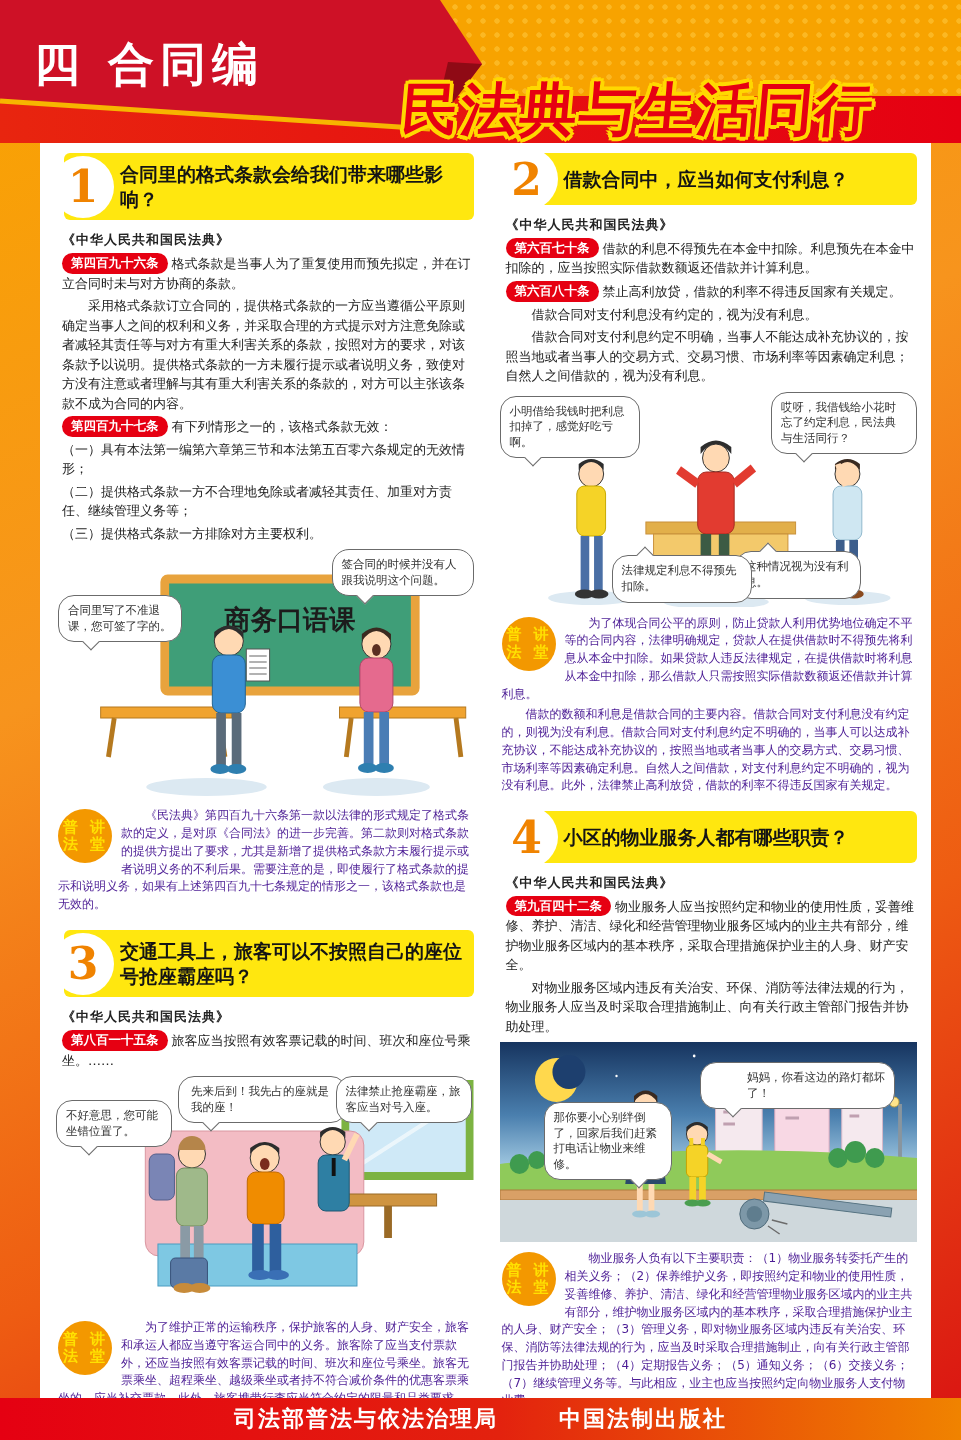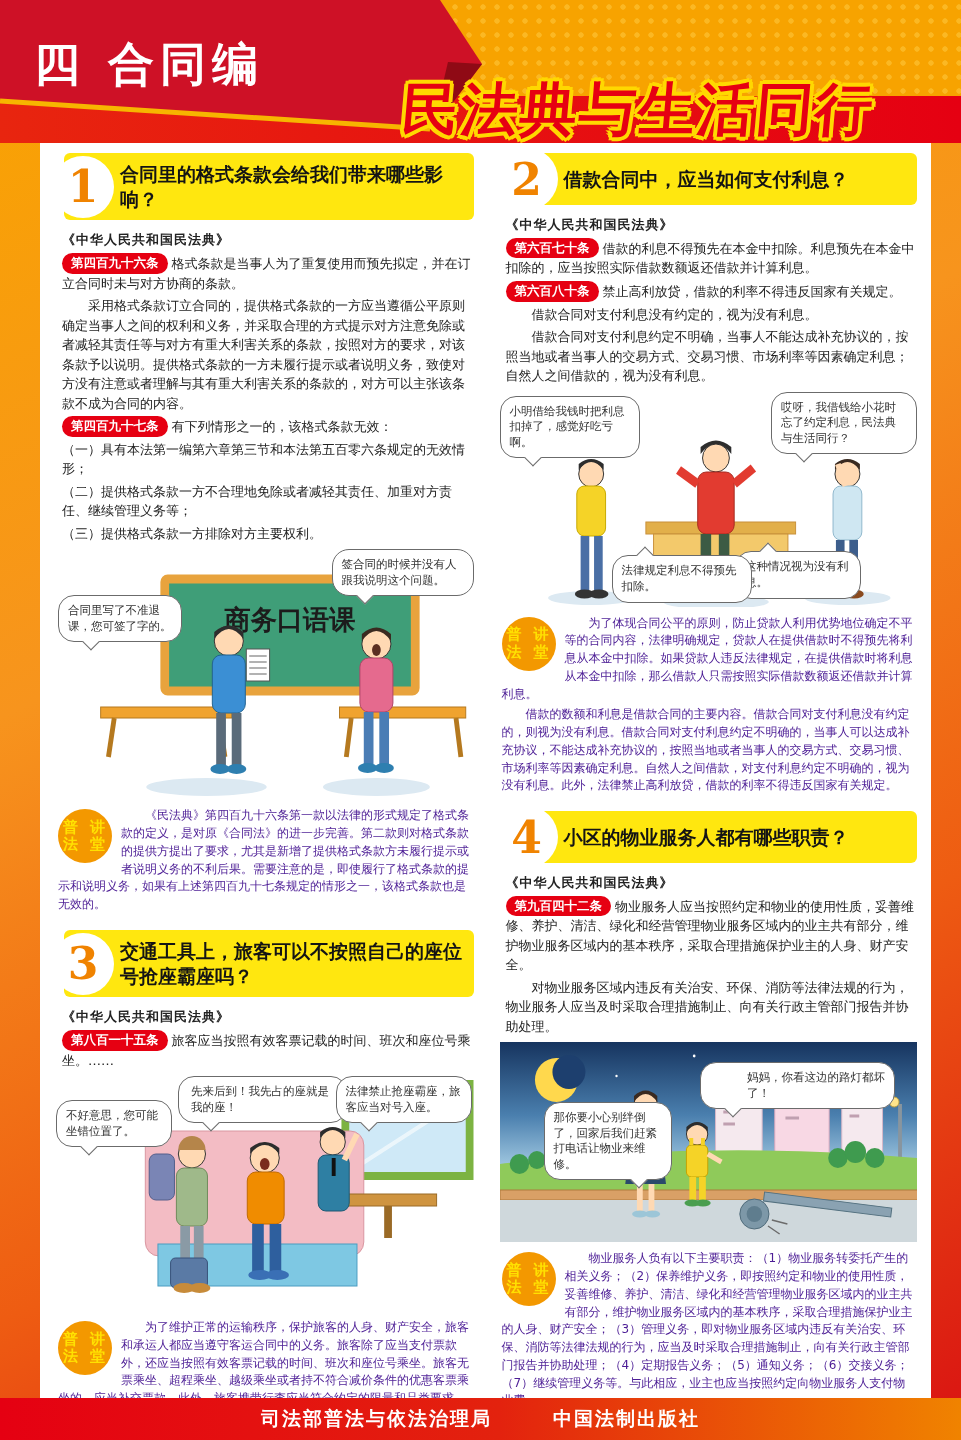--- a/index.html
+++ b/index.html
@@ -67,21 +67,21 @@
   .lecture{margin:8px 2px 0 2px;}
   .lect-badge{float:left;width:54px;height:54px;border-radius:50%;background:#f39800;
     color:#ffe100;font-weight:bold;font-size:15px;letter-spacing:2px;
     display:flex;flex-direction:row;align-items:center;justify-content:center;
     line-height:1.15;margin:2px 9px 2px 0;text-align:center;}
   .lecture p{margin:0 0 3px;font-size:12px;line-height:1.48;color:#4c1d95;text-indent:2em;}
   
   .footer{position:absolute;bottom:0;left:0;width:961px;height:42px;
     background:linear-gradient(90deg,#e50012 0%,#e3220e 52%,#f08300 100%);
     display:flex;align-items:center;justify-content:center;gap:61px;
-    color:#fff;font-weight:bold;font-size:19px;letter-spacing:2px;}
+    color:#fff;font-weight:bold;font-size:22px;letter-spacing:2px;}
 </style>
 </head>
 <body>
 
 <div class="header">
   <div class="dots"></div>
   <div class="header-stripe"></div>
   <h1 class="main-title">民法典与生活同行</h1>
   <svg class="ribbon" width="486" height="143" viewBox="0 0 486 143">
     <path d="M0 0 H440 L482 64 L432 130 L0 102 Z" fill="#ce1126"></path>

